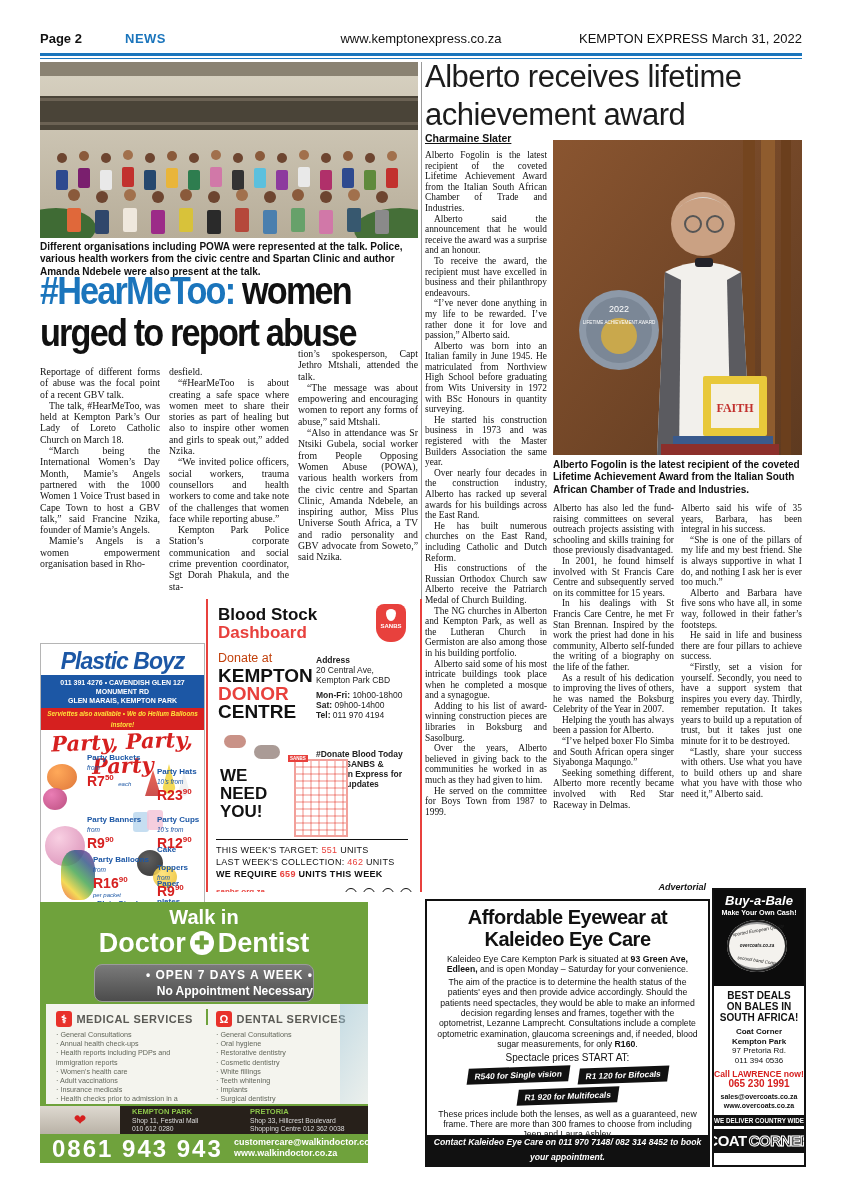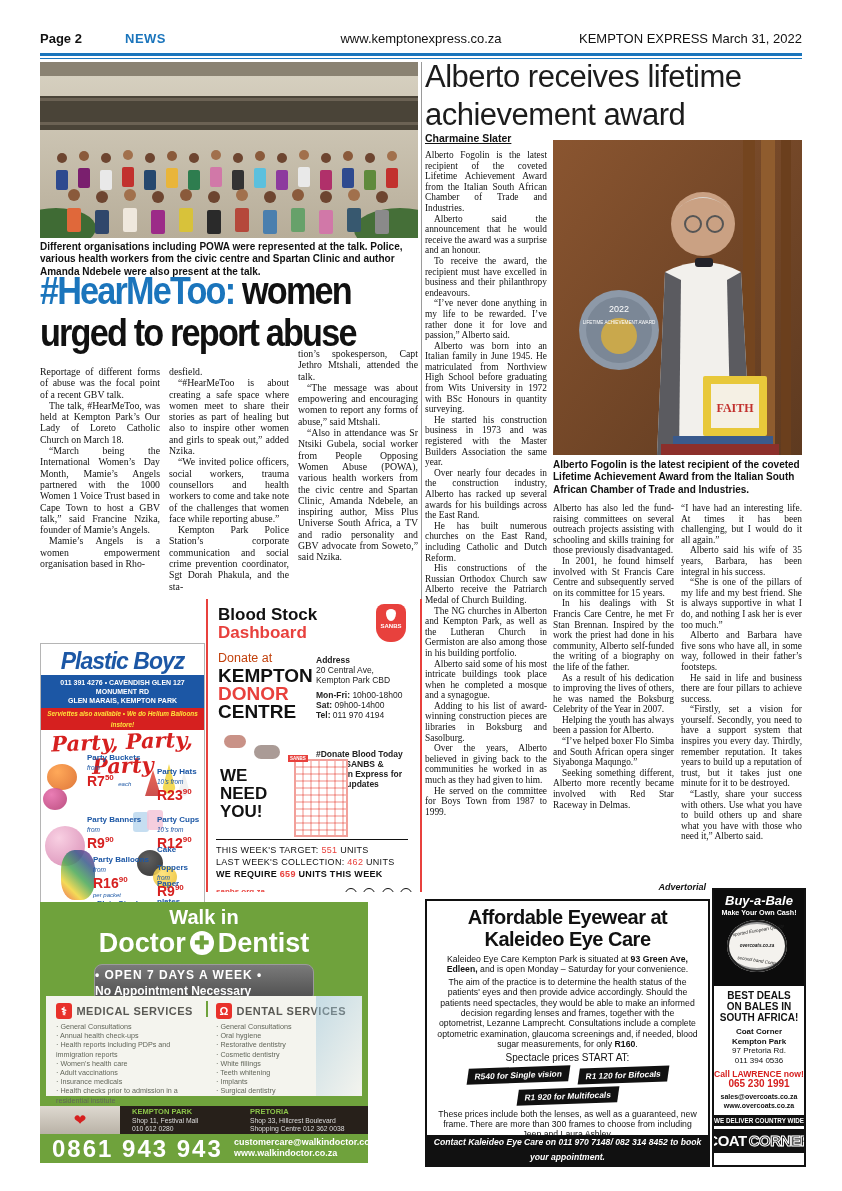--- a/index.html
+++ b/index.html
@@ -58,22 +58,22 @@
   .soc{display:inline-block;width:10px;height:10px;border:1px solid #111;border-radius:50%;
        font:700 6px/10px "Liberation Sans",sans-serif;text-align:center;color:#111;margin-left:2px;}
 
   
   .wi{left:40px;top:902px;width:328px;height:261px;background:#6fa23c;overflow:hidden;font-family:"Liberation Sans",sans-serif;}
   .wi-walk{text-align:center;font:800 20px/22px "Liberation Sans",sans-serif;color:#fff;margin-top:4px;}
   .wi-main{display:flex;justify-content:center;align-items:center;gap:4px;color:#fff;font:800 27px/30px "Liberation Sans",sans-serif;}
   .wi-cross{display:inline-block;width:24px;height:24px;background:#fff;border-radius:50%;color:#6fa23c;
             font:800 18px/24px "Liberation Sans",sans-serif;text-align:center;}
   .wi-pill{width:218px;margin:6px auto 0;background:linear-gradient(#7a7a7a,#4c4c4c);border:1px solid #9b9b9b;
-           border-radius:8px;color:#fff;text-align:left;font:800 12px/16px "Liberation Sans",sans-serif;padding:2px 0;}
-  .wi-panel{position:absolute;left:6px;top:94px;width:316px;height:100px;background:#f4f4ee;}
+           border-radius:8px;color:#fff;text-align:right;font:800 12px/16px "Liberation Sans",sans-serif;padding:2px 0;}
+  .wi-panel{position:absolute;left:6px;top:102px;width:316px;height:100px;background:#f4f4ee;padding-left:24px;}
   .wi-hicon{display:inline-block;width:16px;height:16px;background:#e8312a;border-radius:3px;color:#fff;
             font:800 11px/16px "Liberation Sans",sans-serif;text-align:center;vertical-align:middle;}
   .wi-hlab{font:800 11px/16px "Liberation Sans",sans-serif;color:#5a5a55;letter-spacing:.5px;vertical-align:middle;}
   .wi-list{white-space:pre-line;font:400 7.2px/9.2px "Liberation Sans",sans-serif;color:#62665a;}
   .wi-dark{position:absolute;left:0;top:204px;width:328px;height:28px;background:#27201a;color:#ddd;}
   .wi-green{position:absolute;left:0;top:232px;width:328px;height:29px;background:#6fa23c;color:#fff;}
   .wi-branch b{display:block;color:#8bc34a;font-size:7.5px;line-height:8.5px;}
   .wi-branch{font-size:6.8px;line-height:8px;}
 
   
@@ -330,21 +330,20 @@
   <div class="abs news-col rcol" style="left:553px;top:503px;width:121px;height:388px;">
       <p>Alberto has also led the fund-raising committees on several outreach projects assisting with schooling and skills training for those previously disadvantaged.</p>
       <p>In 2001, he found himself involved with St Francis Care Centre and subsequently served on its committee for 15 years.</p>
       <p>In his dealings with St Francis Care Centre, he met Fr Stan Brennan. Inspired by the work the priest had done in his community, Alberto self-funded the writing of a biography on the life of the father.</p>
       <p>As a result of his dedication to improving the lives of others, he was named the Boksburg Celebrity of the Year in 2007.</p>
       <p>Helping the youth has always been a passion for Alberto.</p>
       <p>“I’ve helped boxer Flo Simba and South African opera singer Siyabonga Maqungo.”</p>
       <p>Seeking something different, Alberto more recently became involved with Red Star Raceway in Delmas.</p>
     </div>
   <div class="abs news-col rcol" style="left:681px;top:503px;width:121px;height:388px;">
-      <p>“I have had an interesting life. At times it has been challenging, but I would do it all again.”</p>
       <p>Alberto said his wife of 35 years, Barbara, has been integral in his success.</p>
       <p>“She is one of the pillars of my life and my best friend. She is always supportive in what I do, and nothing I ask her is ever too much.”</p>
       <p>Alberto and Barbara have five sons who have all, in some way, followed in their father’s footsteps.</p>
       <p>He said in life and business there are four pillars to achieve success.</p>
       <p>“Firstly, set a vision for yourself. Secondly, you need to have a support system that inspires you every day. Thirdly, remember reputation. It takes years to build up a reputation of trust, but it takes just one minute for it to be destroyed.</p>
       <p>“Lastly, share your success with others. Use what you have to build others up and share what you have with those who need it,” Alberto said.</p>
     </div>
 
   <div class="abs pb">
     <div class="pb-logo">Plastic Boyz</div>

